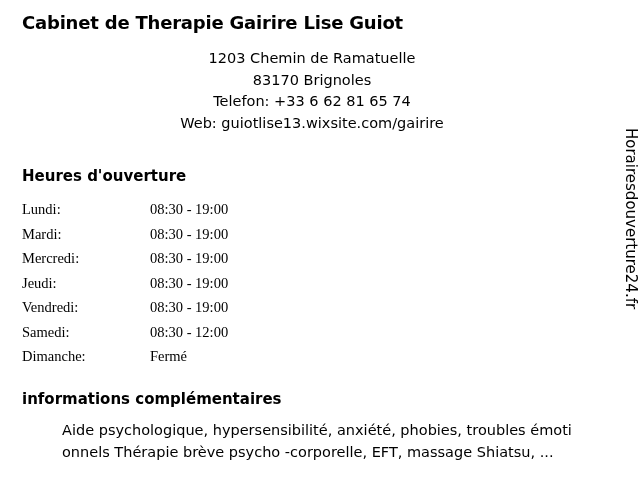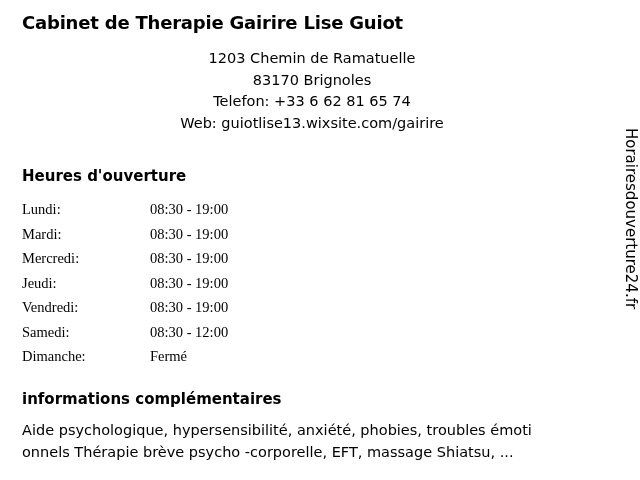--- a/index.html
+++ b/index.html
@@ -74,20 +74,21 @@
   .extra-text {
     font-size: 14.5px;
     line-height: 22px;
     width: 600px;
     white-space: nowrap;
     overflow: hidden;
   }
   .extra-text span {
     display: block;
     white-space: nowrap;
+    margin-left: 40px;
   }
   .vertical-brand {
     position: absolute;
     right: 2px;
     top: 128px;
     font-size: 15px;
     line-height: 15px;
     writing-mode: vertical-rl;
     transform: none;
     letter-spacing: 0px;

